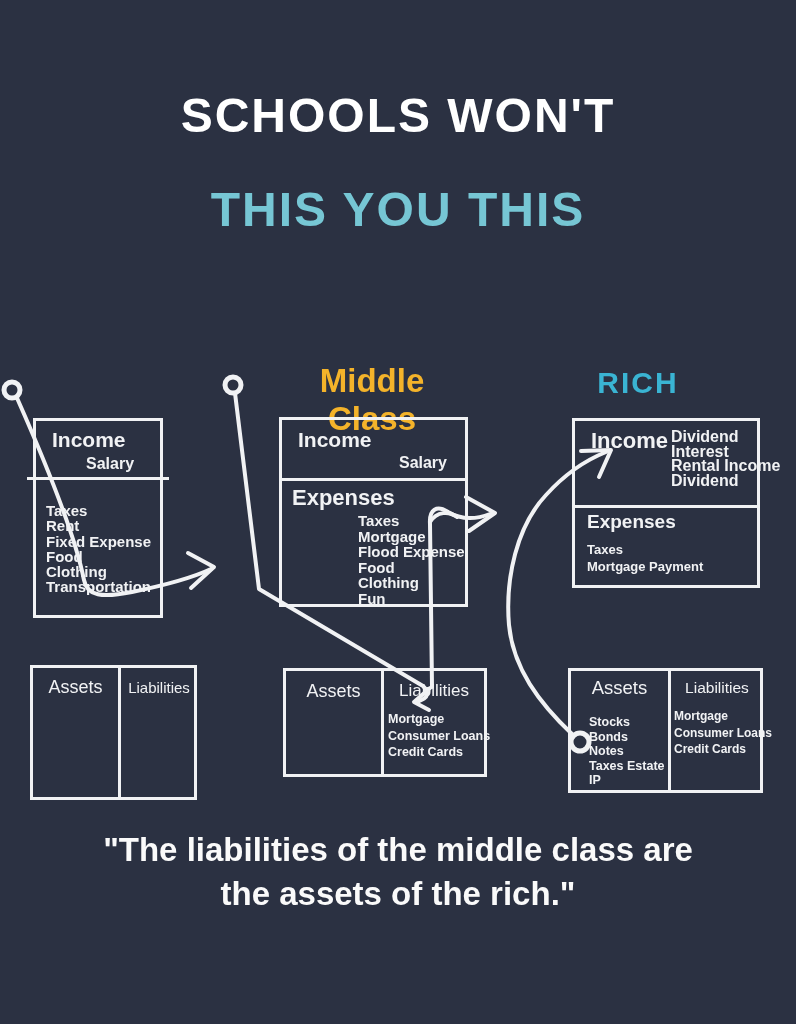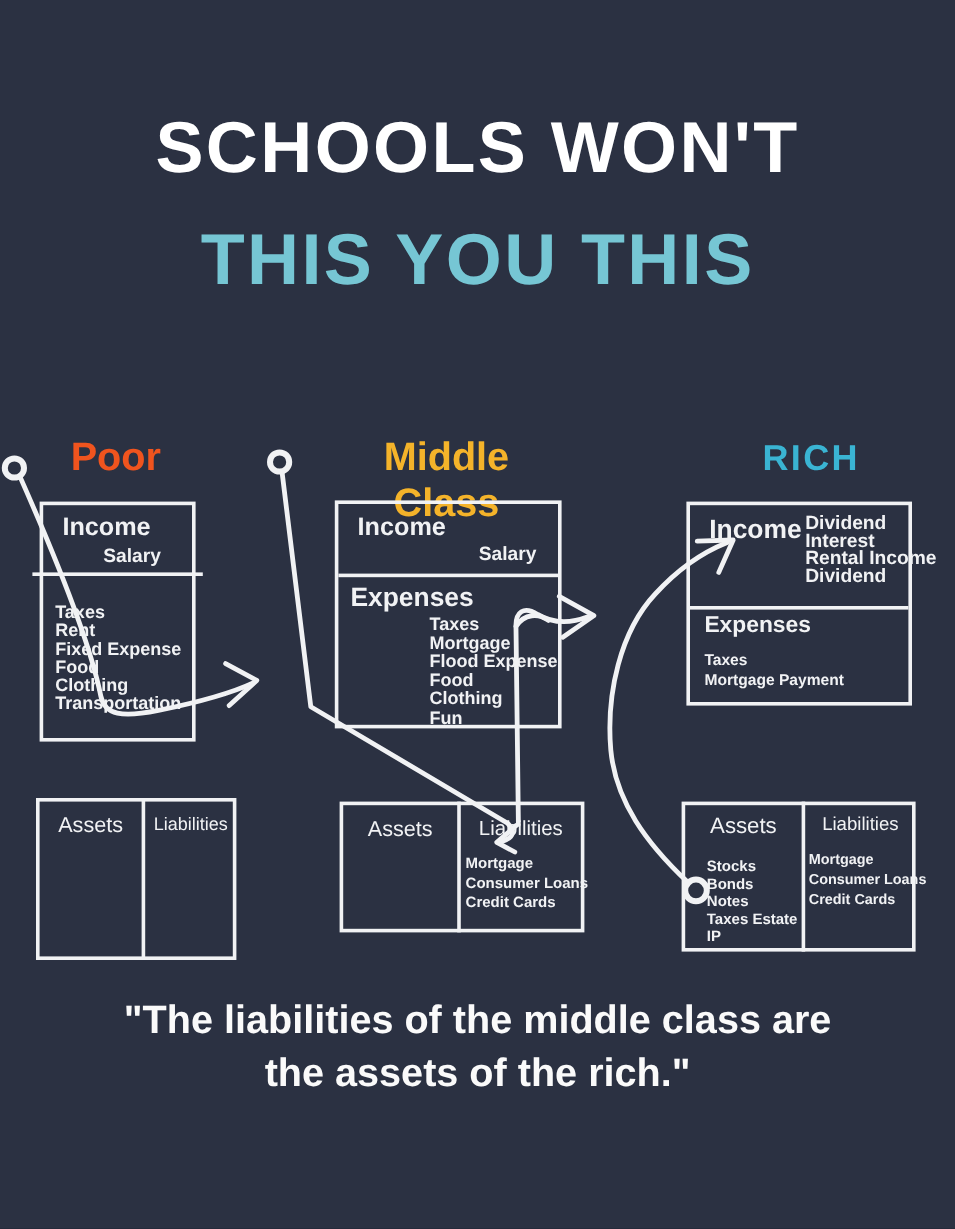--- a/index.html
+++ b/index.html
@@ -3,28 +3,28 @@
 <meta charset="utf-8">
 <style>
   html,body{margin:0;padding:0;background:#1d2230;}
   .page{
     position:relative;width:796px;height:1024px;margin:0 auto;
     background:#2b3142;overflow:hidden;
     font-family:"Liberation Sans",sans-serif;color:#f1f2f4;
   }
   
   .title-line{position:absolute;left:0;width:100%;text-align:center;
-    font-weight:800;font-size:60px;letter-spacing:2px;white-space:nowrap;}
+    font-weight:800;font-size:48px;letter-spacing:2px;white-space:nowrap;}
   .title-1{top:88px;color:#ffffff;}
   .title-2{top:182px;color:#76c6d4;}
   
   .col-label{position:absolute;font-weight:800;text-align:center;font-size:33px;}
   .lbl-poor{left:33px;top:362px;width:127px;color:#f0541e;}
   .lbl-middle{left:272px;top:362px;width:200px;color:#f4b32a;}
-  .lbl-rich{left:582px;top:366px;width:188px;color:#3ab4d3;font-size:30px;letter-spacing:2px;}
+  .lbl-rich{left:544px;top:366px;width:188px;color:#3ab4d3;font-size:30px;letter-spacing:2px;}
   
   .box{position:absolute;border:3px solid #f1f2f4;box-sizing:border-box;}
   .hdiv{position:absolute;height:3px;background:#f1f2f4;left:0;right:0;}
   .hdiv.bleed{left:-9px;right:-9px;}
   .vdiv{position:absolute;width:3px;background:#f1f2f4;top:-3px;bottom:-3px;}
   .b-head{font-weight:400;}
   .items{position:absolute;font-weight:700;}
   .items div{white-space:nowrap;}
   
   .poor-inc{left:33px;top:418px;width:130px;height:200px;}
@@ -71,21 +71,20 @@
   .overlay{position:absolute;left:0;top:0;width:796px;height:1024px;pointer-events:none;}
 </style>
 </head>
 <body>
 
 <div class="page">
 
   <div class="title-line title-1">SCHOOLS WON'T</div>
   <div class="title-line title-2">THIS YOU THIS</div>
 
-  <div class="col-label lbl-poor">Poor</div>
   <div class="col-label lbl-middle">Middle Class</div>
   <div class="col-label lbl-rich">RICH</div>
 
   <div class="box poor-inc">
     <div class="inc-head">Income</div>
     <div class="salary">Salary</div>
     <div class="hdiv bleed"></div>
     <div class="items">
       <div>Taxes</div>
       <div>Rent</div>

